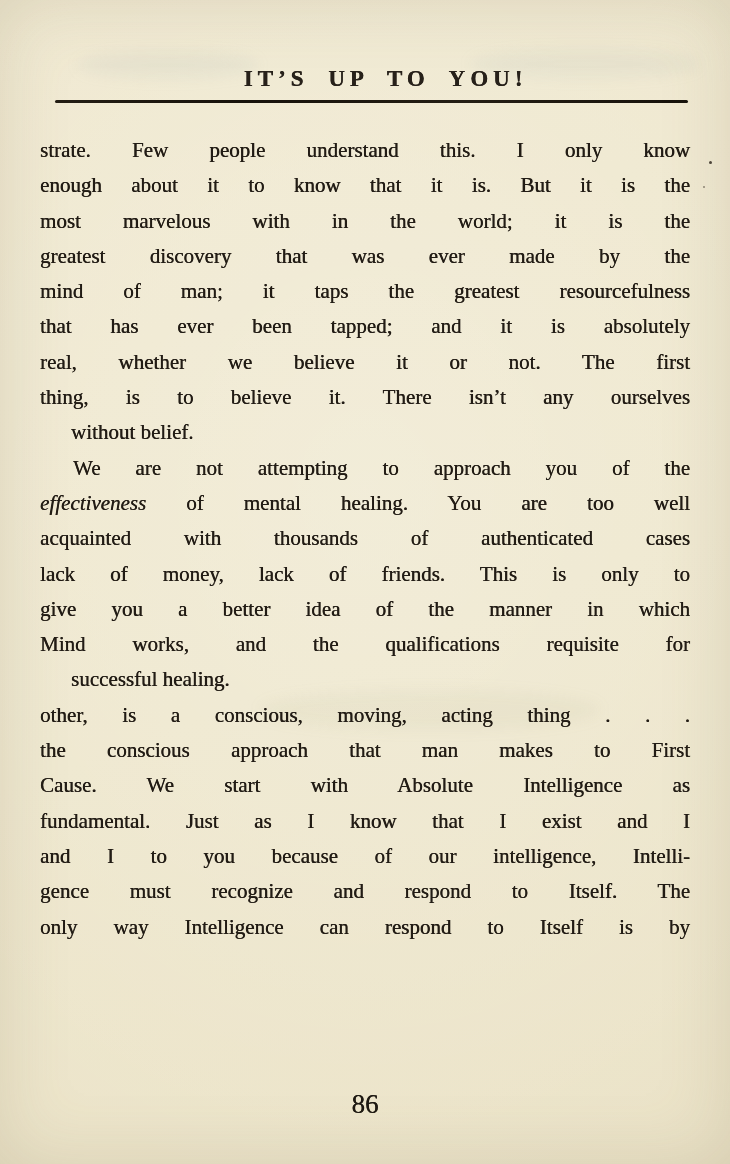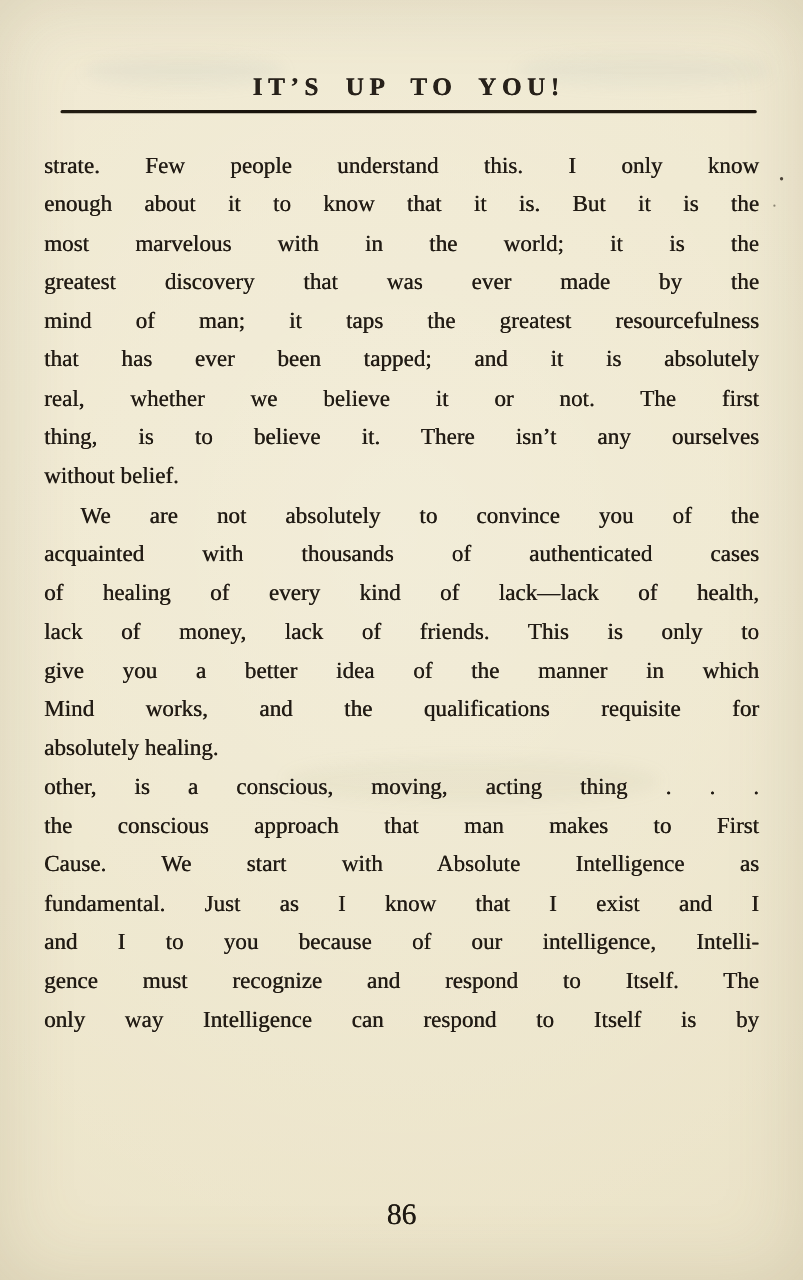--- a/index.html
+++ b/index.html
@@ -19,41 +19,41 @@
   }
   .page::after { 
     content: "";
     position: absolute; inset: 0;
     box-shadow: inset 0 0 70px rgba(120,105,70,0.18);
     pointer-events: none;
   }
 
   
   .running-head {
-    position: absolute; top: 66px; left: 55px; width: 633px;
+    position: absolute; top: 66px; left: 69px; width: 633px;
     text-align: center;
     font-size: 23px; font-weight: 700;
     letter-spacing: 5px; word-spacing: 9px;
     color: #27211a;
     text-shadow: 0.3px 0 0 currentColor;
   }
   .head-rule {
     position: absolute; top: 100px; left: 55px; width: 633px; height: 3px;
     background: linear-gradient(90deg, #241e14 0%, #17120b 30%, #241e14 65%, #17120b 100%);
     border-radius: 2px;
   }
 
   
   .text-block {
     position: absolute; top: 133px; left: 40px; width: 650px;
     font-size: 21px; line-height: 35.3px;
     text-shadow: 0.35px 0 0 currentColor; 
   }
   .line { text-align: justify; text-align-last: justify; }
-  .line.par-end { text-align-last: left; }
+  .line.par-end { text-align-last: left; margin-left: 31px; }
   .line.indent { text-indent: 33px; }
   .italic { font-style: italic; }
 
   
   .folio {
     position: absolute; top: 1089px; left: 0; width: 730px;
     text-align: center; font-size: 27px;
     color: #1f1a13;
     text-shadow: 0.3px 0 0 currentColor;
   }
@@ -88,27 +88,27 @@
   <div class="text-block" id="text-block">
       <div class="line"><span>strate. Few people understand this. I only know</span></div>
       <div class="line"><span>enough about it to know that it is. But it is the</span></div>
       <div class="line"><span>most marvelous with in the world; it is the</span></div>
       <div class="line"><span>greatest discovery that was ever made by the</span></div>
       <div class="line"><span>mind of man; it taps the greatest resourcefulness</span></div>
       <div class="line"><span>that has ever been tapped; and it is absolutely</span></div>
       <div class="line"><span>real, whether we believe it or not. The first</span></div>
       <div class="line"><span>thing, is to believe it. There isn’t any ourselves</span></div>
       <div class="line par-end"><span>without belief.</span></div>
-      <div class="line indent"><span>We are not absolutely to convince you of the</span></div>
+      <div class="line indent"><span>We are not attempting to approach you of the</span></div>
+      <div class="line"><span class="italic">effectiveness</span><span> of mental healing. You are too well</span></div>
       <div class="line"><span>acquainted with thousands of authenticated cases</span></div>
-      <div class="line"><span>of healing of every kind of lack—lack of health,</span></div>
       <div class="line"><span>lack of money, lack of friends. This is only to</span></div>
       <div class="line"><span>give you a better idea of the manner in which</span></div>
       <div class="line"><span>Mind works, and the qualifications requisite for</span></div>
-      <div class="line par-end"><span>absolutely healing.</span></div>
+      <div class="line par-end"><span>successful healing.</span></div>
       <div class="line"><span>other, is a conscious, moving, acting thing . . .</span></div>
       <div class="line"><span>the conscious approach that man makes to First</span></div>
       <div class="line"><span>Cause. We start with Absolute Intelligence as</span></div>
       <div class="line"><span>fundamental. Just as I know that I exist and I</span></div>
       <div class="line"><span>and I to you because of our intelligence, Intelli-</span></div>
       <div class="line"><span>gence must recognize and respond to Itself. The</span></div>
       <div class="line"><span>only way Intelligence can respond to Itself is by</span></div>
     </div>
 
   <div class="speck p1"></div>

